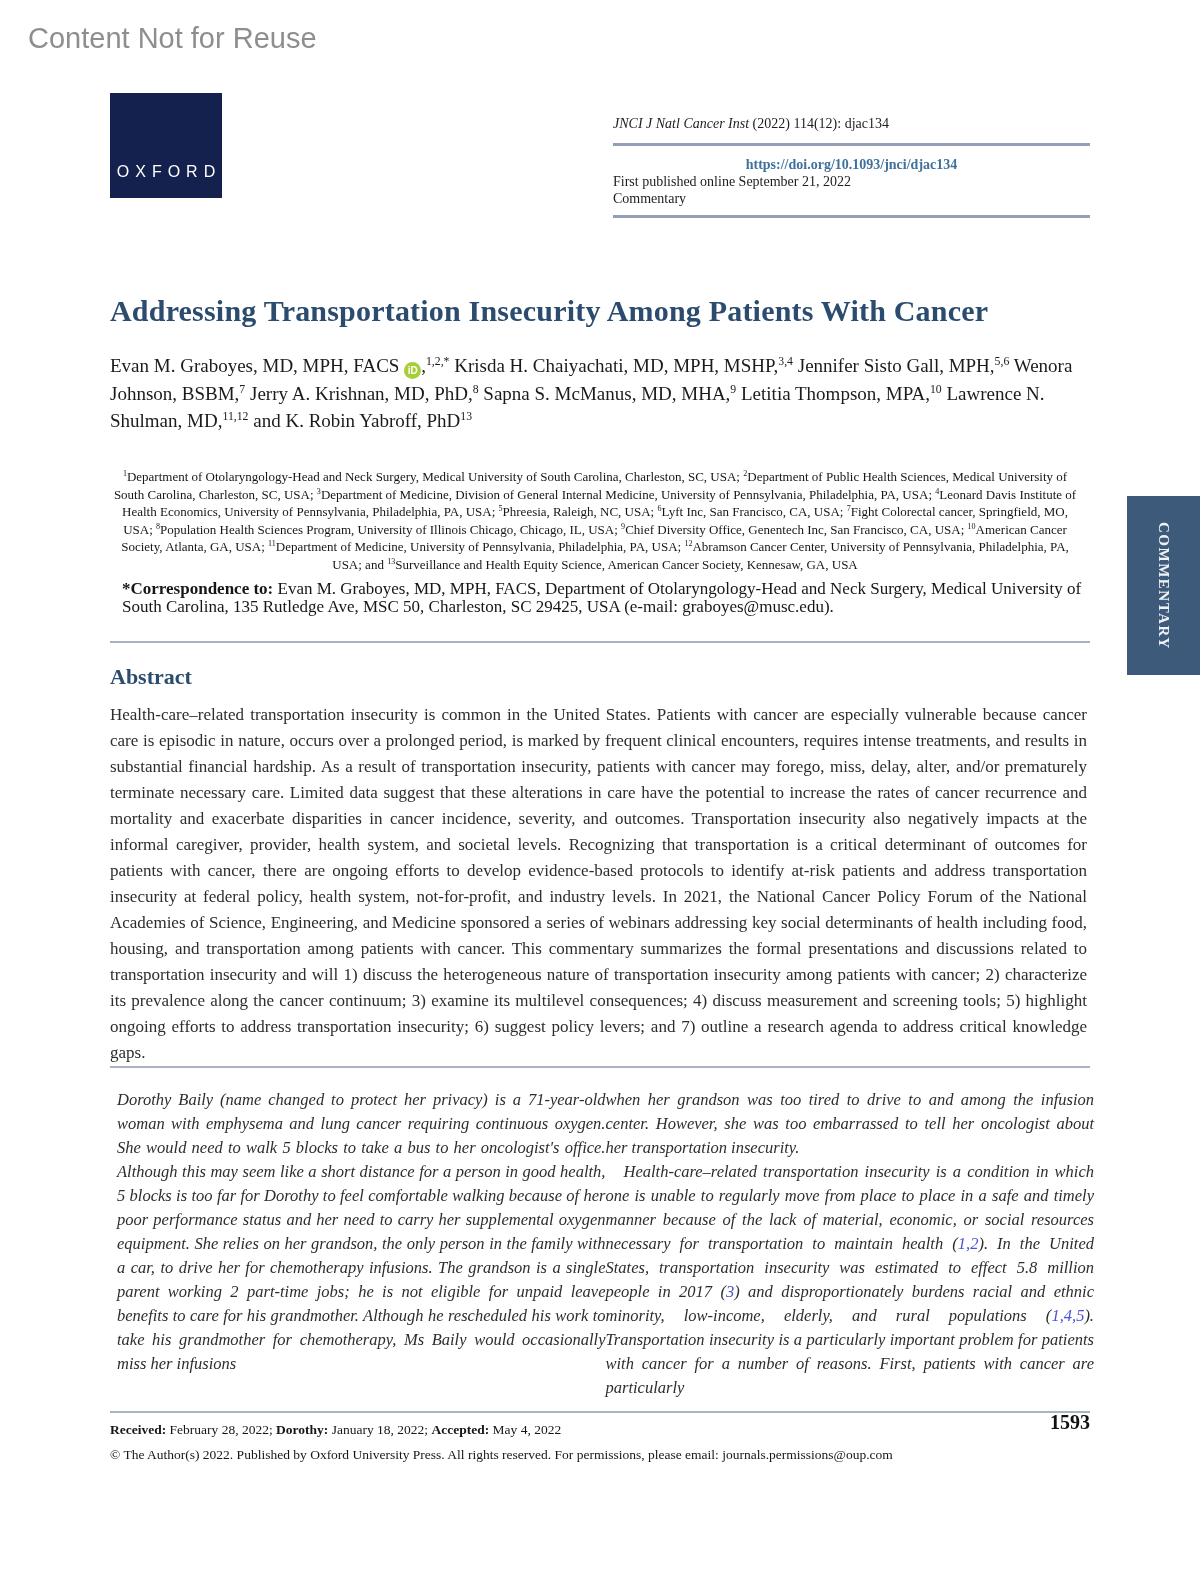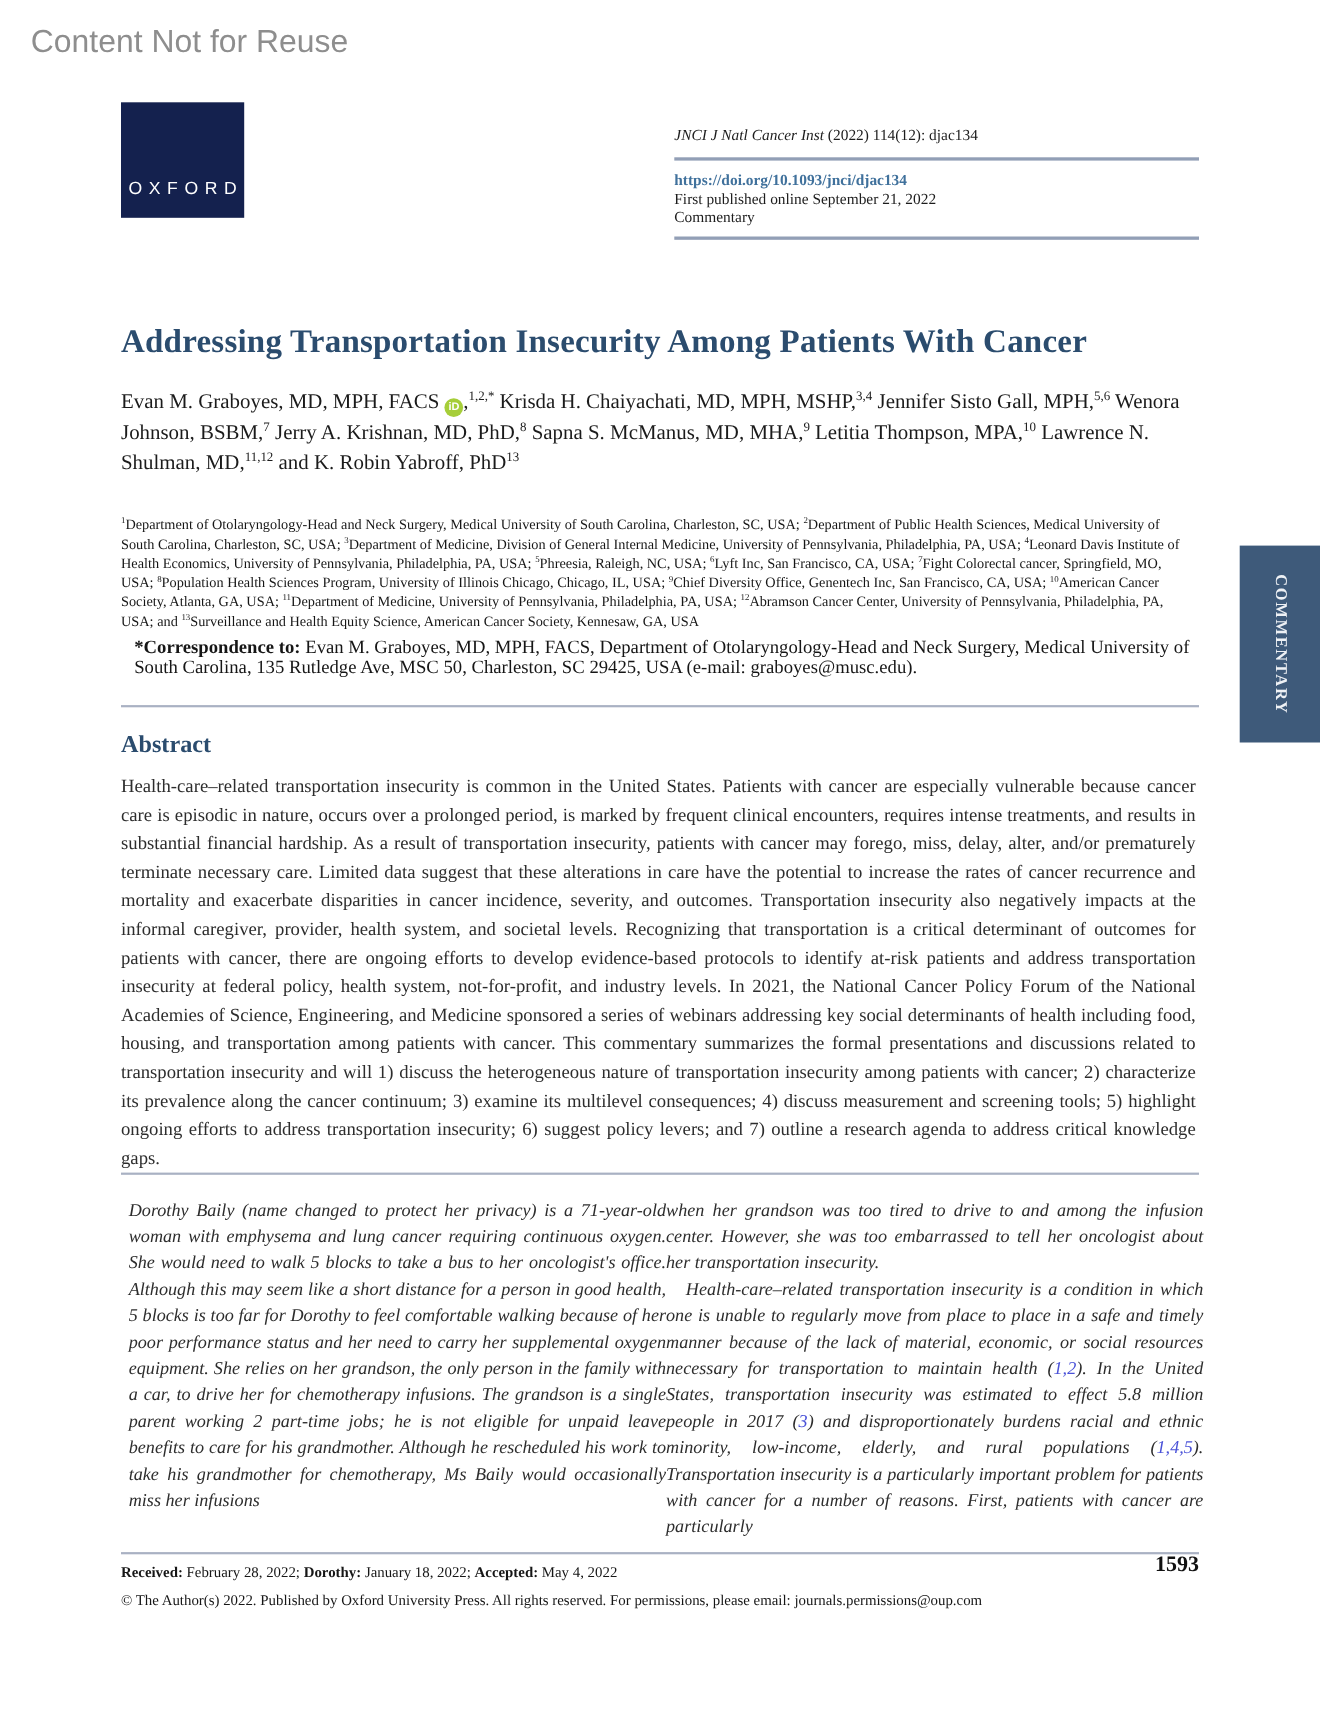--- a/index.html
+++ b/index.html
@@ -10,37 +10,37 @@
                font-family:"Liberation Sans", sans-serif; font-size:29px; color:#8e8e8e; }
 
   .oxford-logo { position:absolute; left:110px; top:93px; width:112px; height:105px;
                  background:#14214e; display:flex; align-items:flex-end; justify-content:center; }
   .oxford-logo span { color:#ffffff; font-family:"Liberation Sans", sans-serif;
                       font-size:16px; letter-spacing:6px; margin-bottom:17px; margin-right:-6px; }
 
   .pub-info { position:absolute; left:613px; top:88px; width:477px; font-size:14px; color:#1c1c1c;margin-top:28px; }
   .pub-info .cite { margin-bottom:11px; }
   .rule3 { height:3px; background:#929fb6; }
-  .pub-info .doi { color:#40719c; font-weight:bold; margin-top:11px; }
+  .pub-info .doi { color:#40719c; font-weight:bold; margin-top:11px;text-align:center; }
   .pub-info .line { margin-top:1px; }
   .pub-info .rule-bottom { margin-top:8px; }
 
   .title { position:absolute; left:110px; top:294px; width:960px;
            font-size:30px; font-weight:bold; color:#2b4c6e; letter-spacing:0.2px; }
 
   .authors { position:absolute; left:110px; top:352px; width:968px;
              font-size:19px; line-height:27.5px; color:#1b1b1b; }
   sup { font-size:0.62em; line-height:0; }
   .orcid-badge { display:inline-block; width:17px; height:17px; border-radius:50%;
                  background:#a6ce39; color:#ffffff; font-family:"Liberation Sans", sans-serif;
                  font-size:10px; font-weight:bold; text-align:center; line-height:17px;
                  vertical-align:-2px; }
 
   .affiliations { position:absolute; left:110px; top:468px; width:970px;
-                  font-size:13px; line-height:17.5px; color:#161616; }
+                  font-size:13px; line-height:17.5px; color:#161616;text-align:center; }
   .correspondence { position:absolute; left:122px; top:580px; width:970px;
                     font-size:17px; line-height:17.5px; color:#161616; }
 
   .divider { position:absolute; left:110px; width:980px; height:2px; background:#a9b1c3; }
   .div-corr { top:641px; }
   .div-abs  { top:1066px; }
   .div-foot { top:1411px; }
 
   .commentary-tab { position:absolute; left:1127px; top:496px; width:73px; height:179px;
                     background:#3e5a7a; display:flex; align-items:center; justify-content:center; }

